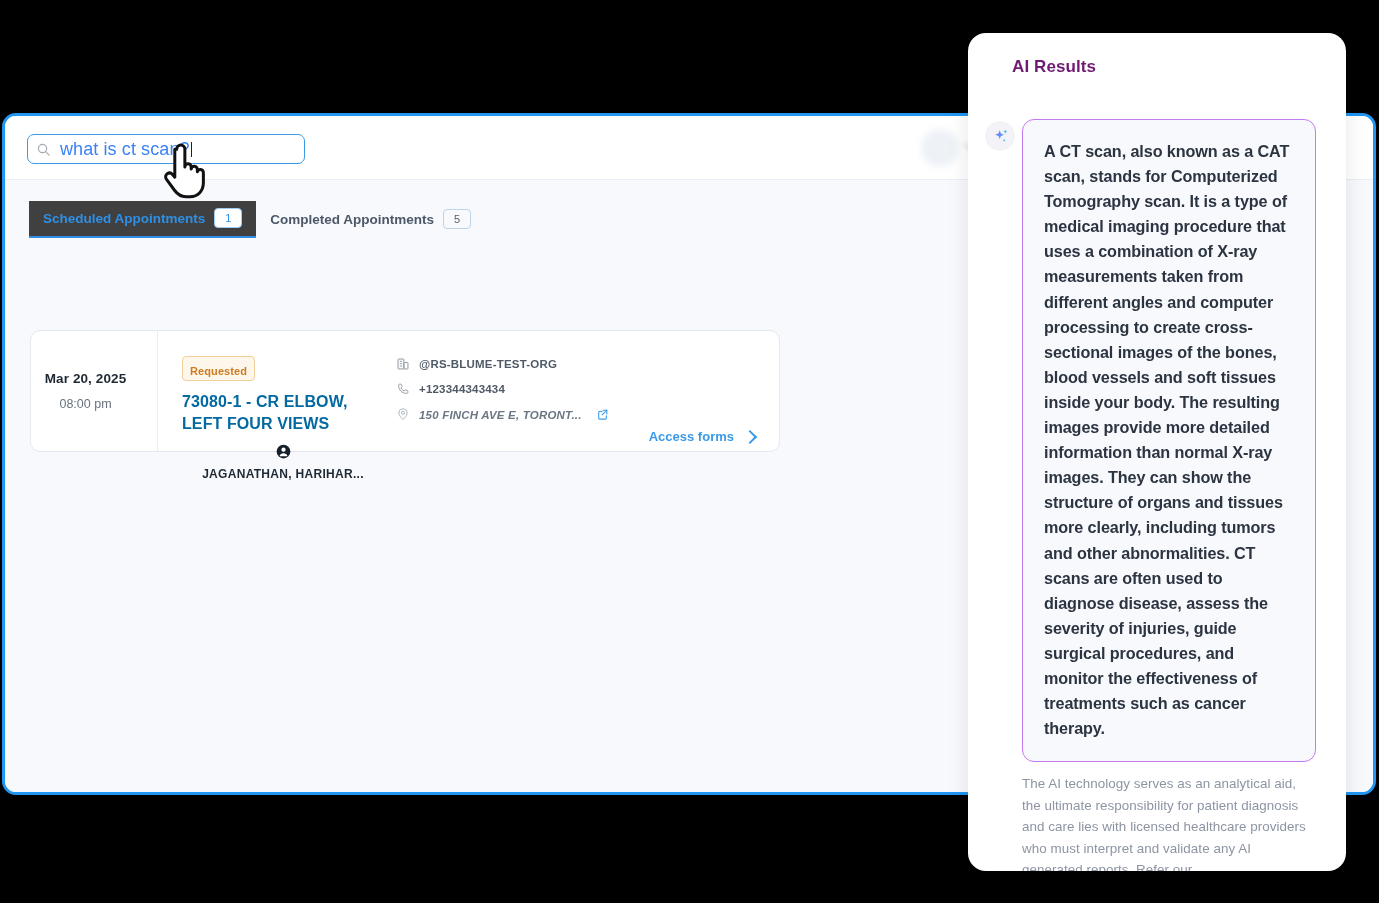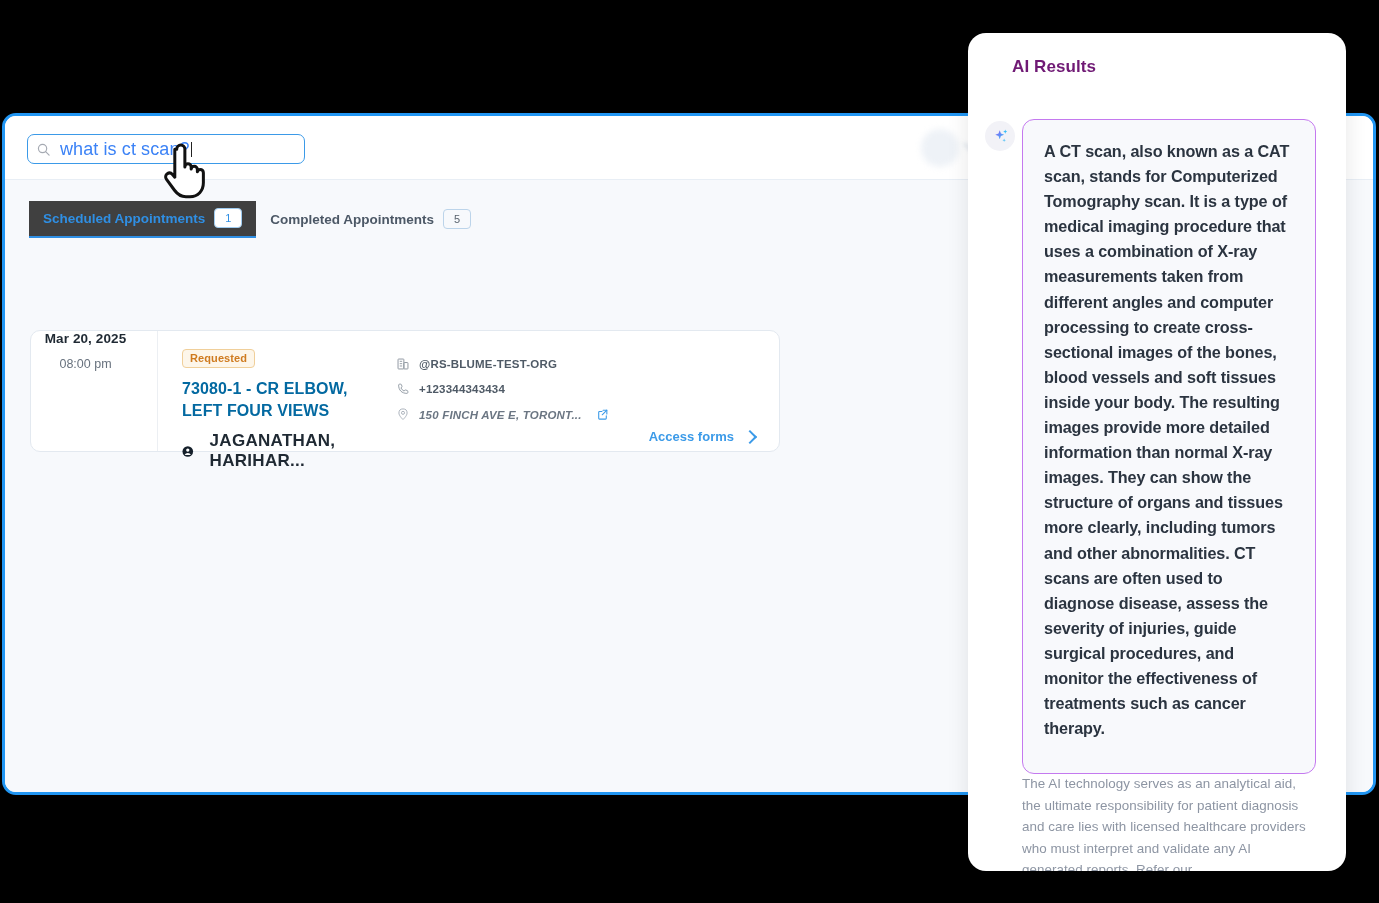--- a/index.html
+++ b/index.html
@@ -164,21 +164,21 @@
     border-radius: 10px;
     box-sizing: border-box;
     display: flex;
     align-items: stretch;
   }
   .appt-date-col {
     width: 127px;
     flex: 0 0 auto;
     display: flex;
     flex-direction: column;
-    justify-content: flex-start;
+    justify-content: center;
     align-items: center;
     border-right: 1px solid #eceff3;
     padding-right: 17px;
     box-sizing: border-box;
   }
   .appt-date {
     font-size: 13.5px;
     font-weight: bold;
     color: #1f2933;
     letter-spacing: .1px;
@@ -189,46 +189,48 @@
     color: #68727e;
   }
   .appt-main-col {
     flex: 0 0 auto;
     width: 226px;
     padding: 17px 0 0 24px;
     box-sizing: border-box;
   }
   .status-badge {
     display: inline-block;
-    padding: 2px 7px 3px 7px;
+    padding: 8px 7px 3px 7px;
     border: 1px solid #f0cf9a;
     border-radius: 4px;
     background: #fdf6ea;
     color: #cf7b20;
     font-size: 11px;
     font-weight: bold;
     letter-spacing: .1px;
+    margin-top: 8px;
   }
   .appt-title {
     margin-top: 10px;
     font-size: 16px;
     font-weight: bold;
     color: #0369a1;
     line-height: 1.35;
     letter-spacing: .1px;
   }
   .appt-patient {
     margin-top: 10px;
     display: flex;
     align-items: center;
-    gap: 16px;
-    font-size: 17px;
+    gap: 8px;
+    font-size: 12px;
     font-weight: bold;
     color: #1f2933;
     letter-spacing: .3px;
+    flex-direction: column;
   }
   .appt-meta-col {
     flex: 1 1 auto;
     position: relative;
     padding: 26px 0 0 12px;
     box-sizing: border-box;
   }
   .meta-row {
     display: flex;
     align-items: center;
@@ -317,21 +319,21 @@
   .ai-answer-box {
     position: absolute;
     left: 54px;
     top: 86px;
     width: 294px;
     min-height: 636px;
     border: 1.8px solid #c479ef;
     border-radius: 12px;
     background: #f8f9fc;
     box-sizing: border-box;
-    padding: 19px 21px 32px 21px;
+    padding: 19px 21px 20px 21px;
   }
   .ai-answer-text {
     font-size: 16.2px;
     font-weight: bold;
     line-height: 25.1px;
     color: #2b3440;
     letter-spacing: -.1px;
   }
   .ai-disclaimer {
     position: absolute;

